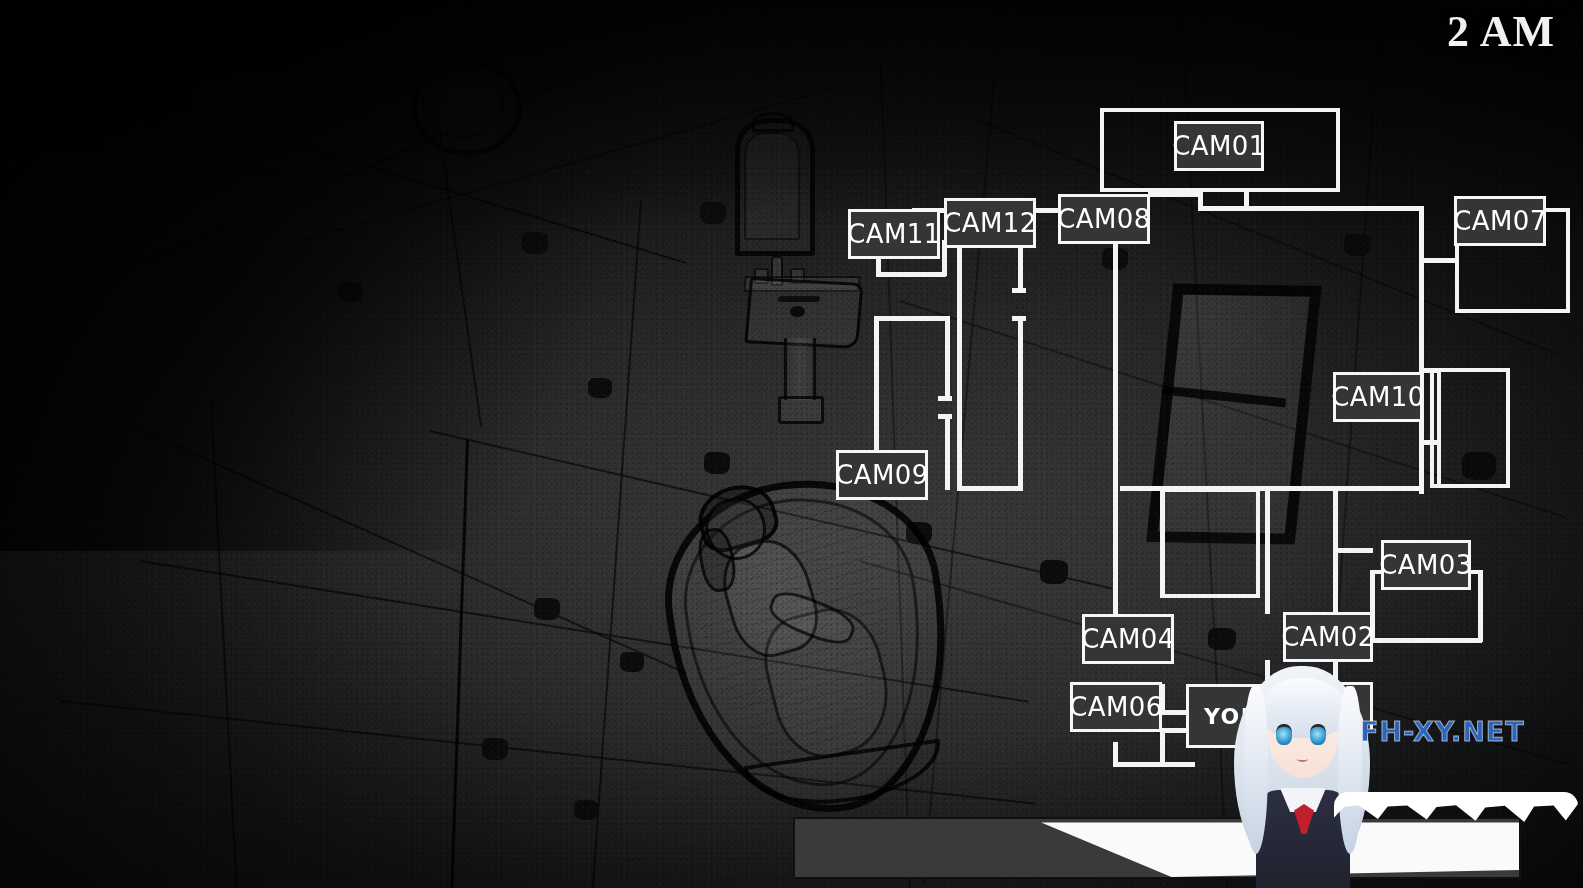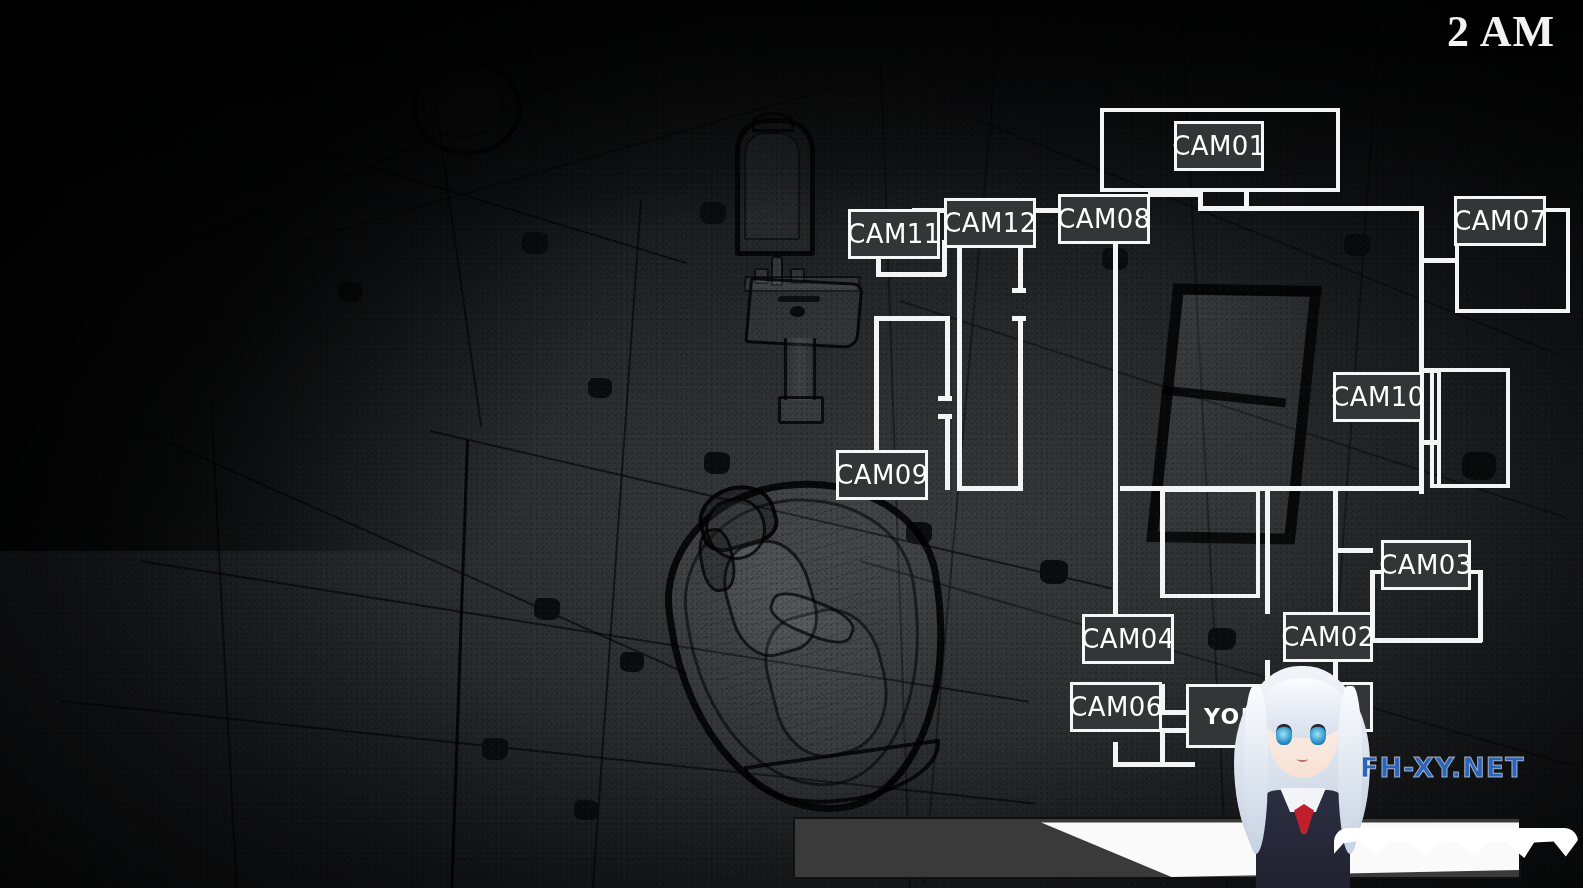--- a/index.html
+++ b/index.html
@@ -323,21 +323,21 @@
   .ch-sidelock{
     position:absolute; top:26px; width:24px; height:168px;
     background: linear-gradient(175deg,#fbfcff,#c6d2e2);
     border-radius:40% 40% 50% 50%;
   }
   .ch-sidelock.l{ left:22px; }
   .ch-sidelock.r{ left:116px; }
 
   
   #watermark{
-    position:absolute; left:1348px; top:752px; width:228px; height:122px;
+    position:absolute; left:1348px; top:716px; width:228px; height:122px;
     pointer-events:none;
   }
   #wm-url{
     position:absolute; left:12px; top:0;
     color:#2b64b8;
     font-family:"DejaVu Sans", sans-serif;
     font-weight:700;
     font-size:27px;
     letter-spacing:1px;
     -webkit-text-stroke:1px rgba(255,255,255,.55);

